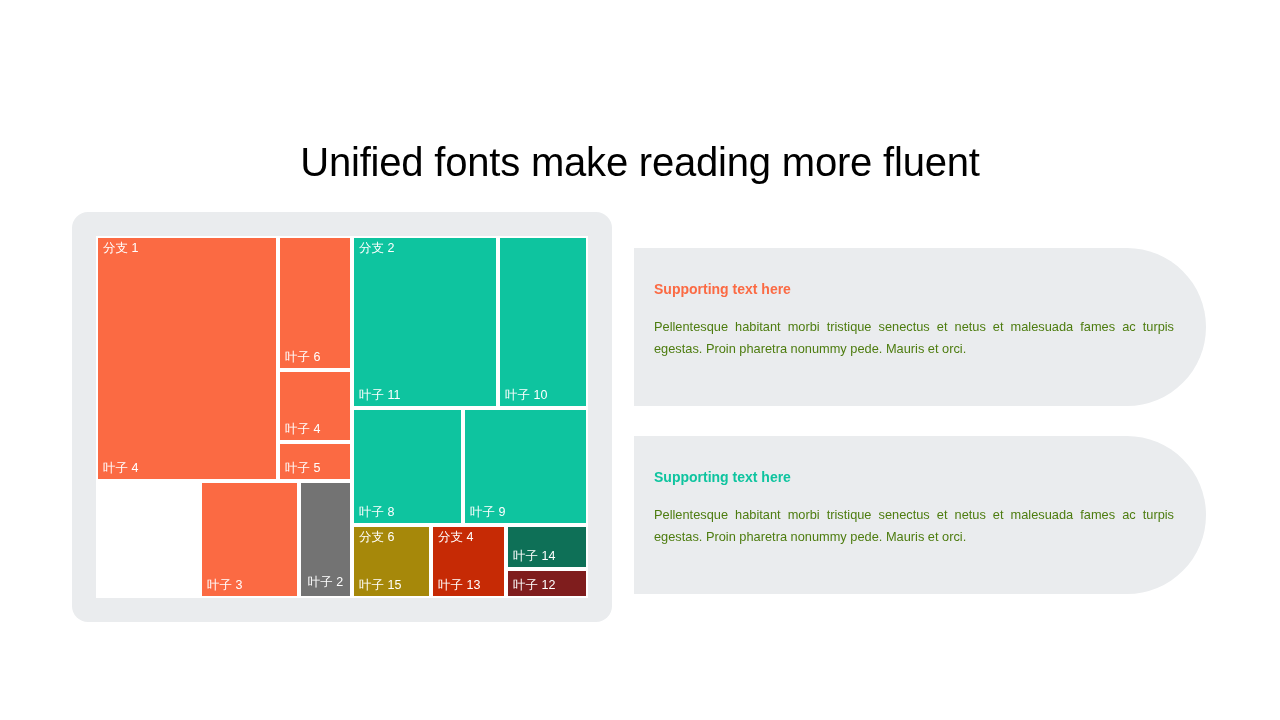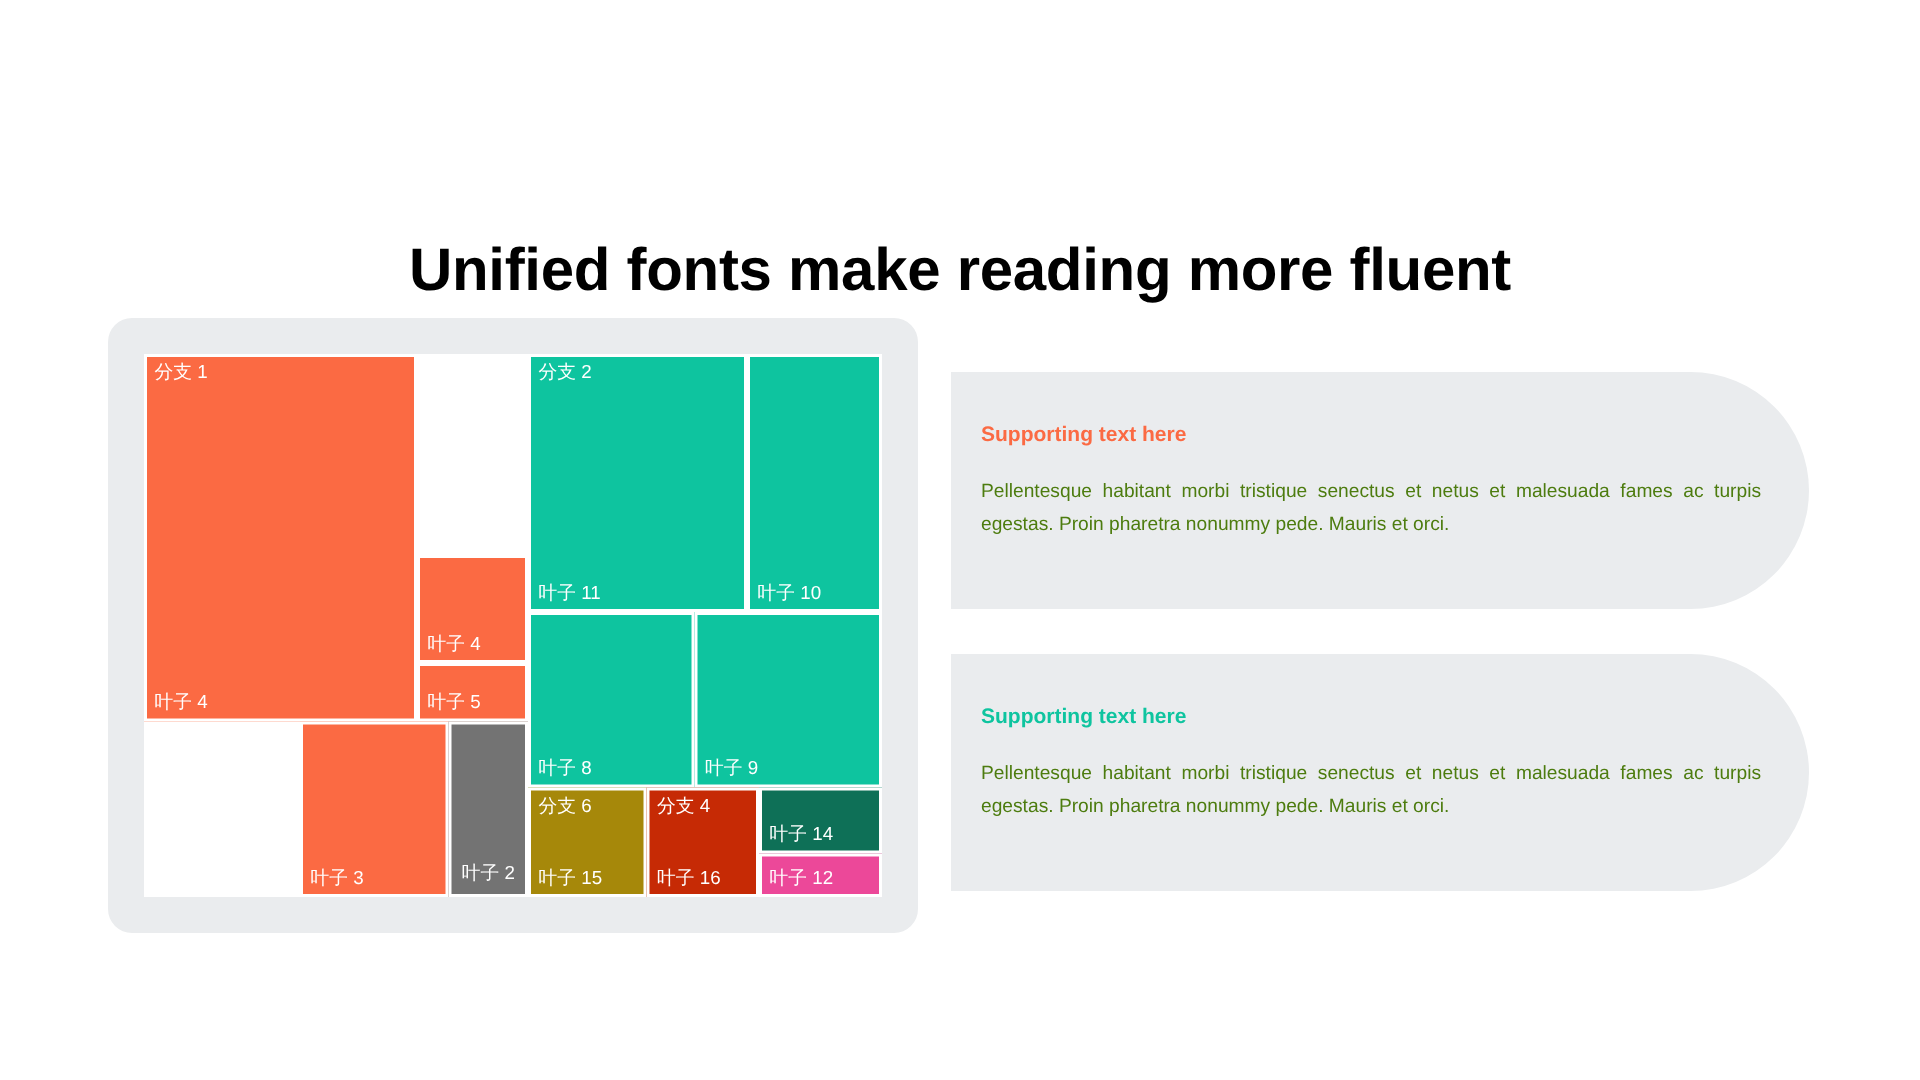--- a/index.html
+++ b/index.html
@@ -12,25 +12,25 @@
     height: 720px;
     position: relative;
     font-family: "Liberation Sans", sans-serif;
     overflow: hidden;
   }
 
   
   #slide-title {
     position: absolute;
     left: 0;
-    top: 129px;
+    top: 111px;
     width: 1280px;
     text-align: center;
     font-size: 40px;
-    font-weight: bold;
+    font-weight: normal;
     color: #000000;
     letter-spacing: -0.2px;
     line-height: 48px;
   }
 
   
   #treemap-panel {
     position: absolute;
     left: 72px;
     top: 212px;
@@ -100,20 +100,23 @@
 
 <h1 id="slide-title">Unified fonts make reading more fluent</h1>
 
 <div id="treemap-panel">
   <div id="treemap">
 
   <div class="tm-cell" style="left: 0px; top: 0px; width: 182px; height: 245px; background: rgb(251, 106, 67);">
         <span class="tm-label branch">分支 1</span>
         <span class="tm-label leaf">叶子 4</span>
       </div>
+      <div class="tm-cell" style="left: 182px; top: 0px; width: 74px; height: 134px; background: rgb(251, 106, 67);">
+        <span class="tm-label leaf">叶子 6</span>
+      </div>
       <div class="tm-cell" style="left: 182px; top: 134px; width: 74px; height: 72px; background: rgb(251, 106, 67);">
         <span class="tm-label leaf">叶子 4</span>
       </div>
       <div class="tm-cell" style="left: 182px; top: 206px; width: 74px; height: 39px; background: rgb(251, 106, 67);">
         <span class="tm-label leaf">叶子 5</span>
       </div>
       <div class="tm-cell" style="left: 104px; top: 245px; width: 99px; height: 117px; background: rgb(251, 106, 67);">
         <span class="tm-label leaf">叶子 3</span>
       </div>
       <div class="tm-cell" style="left: 203px; top: 245px; width: 53px; height: 117px; background: #737373;">
@@ -131,26 +134,26 @@
       </div>
       <div class="tm-cell" style="left: 367px; top: 172px; width: 125px; height: 117px; background: rgb(14, 196, 159);">
         <span class="tm-label leaf">叶子 9</span>
       </div>
       <div class="tm-cell" style="left: 256px; top: 289px; width: 79px; height: 73px; background: rgb(166, 136, 10);">
         <span class="tm-label branch">分支 6</span>
         <span class="tm-label leaf">叶子 15</span>
       </div>
       <div class="tm-cell" style="left: 335px; top: 289px; width: 75px; height: 73px; background: rgb(198, 42, 5);">
         <span class="tm-label branch">分支 4</span>
-        <span class="tm-label leaf">叶子 16</span>
+        <span class="tm-label leaf">叶子 13</span>
       </div>
       <div class="tm-cell" style="left: 410px; top: 289px; width: 82px; height: 44px; background: rgb(14, 112, 87);">
         <span class="tm-label leaf">叶子 14</span>
       </div>
-      <div class="tm-cell" style="left: 410px; top: 333px; width: 82px; height: 29px; background: #ec4899;">
+      <div class="tm-cell" style="left: 410px; top: 333px; width: 82px; height: 29px; background: #7f1d1d;">
         <span class="tm-label leaf">叶子 12</span>
       </div>
     </div>
 </div>
 
 <div class="support-card" id="support-card-1">
   <div class="support-heading" id="support-heading-1">Supporting text here</div>
   <p class="support-body">Pellentesque habitant morbi tristique senectus et netus et malesuada fames ac turpis egestas. Proin pharetra nonummy pede. Mauris et orci.</p>
 </div>
 

